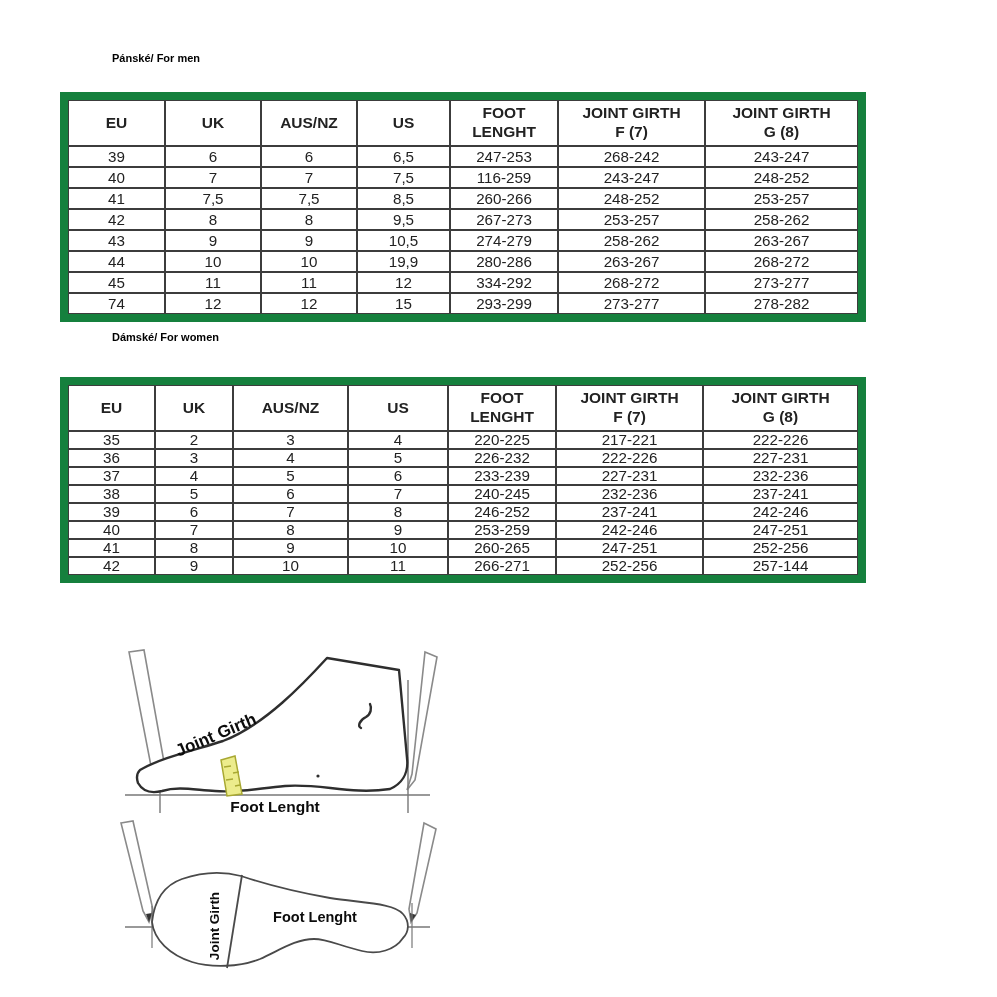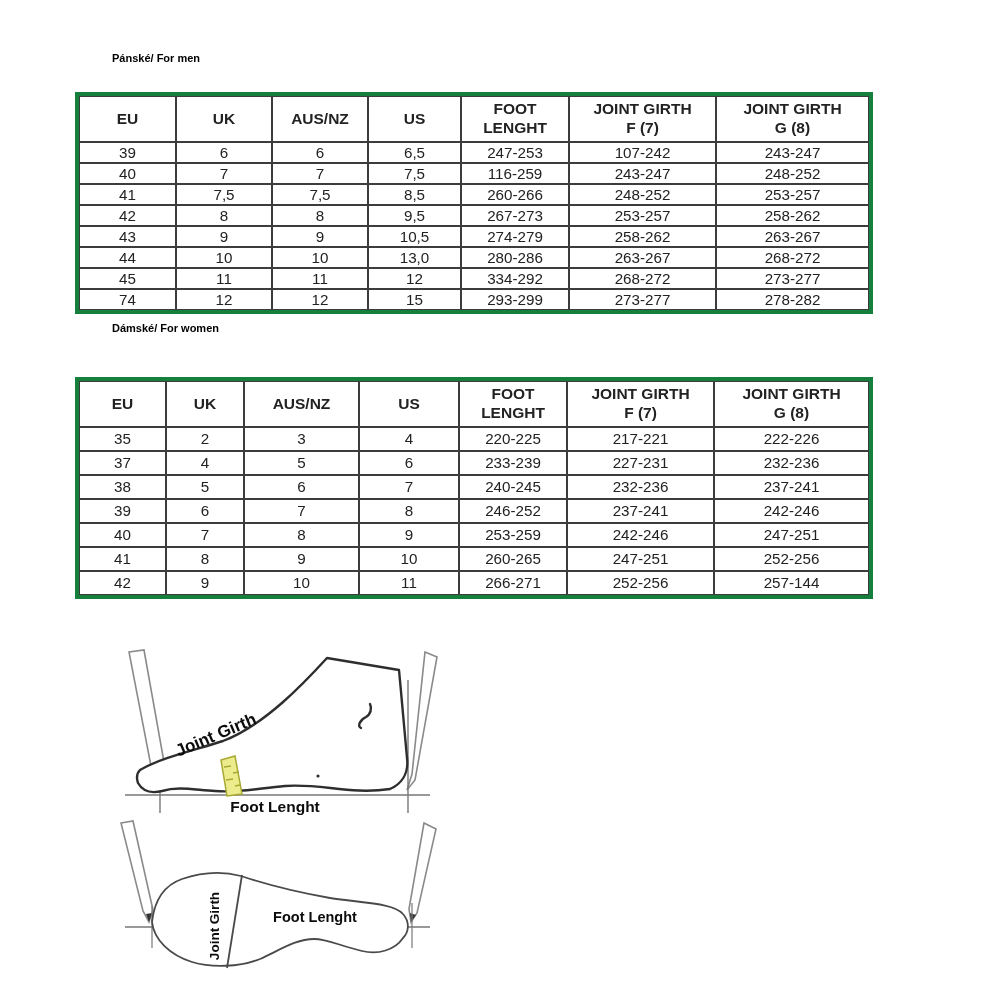--- a/index.html
+++ b/index.html
@@ -1,27 +1,27 @@
 <!DOCTYPE html>
 <html><head>
 <meta charset="utf-8">
 <style>
   html,body{margin:0;padding:0;background:#ffffff;}
   body{width:997px;height:997px;position:relative;font-family:"Liberation Sans",sans-serif;color:#1c1c1c;overflow:hidden;}
   .section-title{position:absolute;left:70px;font-size:11px;font-weight:bold;color:#000;margin-left:42px;}
   #title-men{top:52px;}
-  #title-women{top:322px;}
-  table.size-table{position:absolute;left:75px;width:790px;table-layout:fixed;border-collapse:separate;border-spacing:0;border:4px solid #15803d;}
+  #title-women{top:331px;}
+  table.size-table{position:absolute;left:60px;width:790px;table-layout:fixed;border-collapse:separate;border-spacing:0;border:8px solid #15803d;}
   #table-men{top:92px;}
   #table-women{top:377px;}
   .size-table th,.size-table td{border:1px solid #3c3c3c;text-align:center;vertical-align:middle;box-sizing:border-box;padding:0;color:#222;}
   .size-table th{font-size:15.5px;font-weight:bold;white-space:pre-line;line-height:1.2;height:46px;}
   .size-table td{font-size:15.2px;line-height:1.05;}
   #table-men td{height:21px;}
-  #table-women td{height:24px;}
+  #table-women td{height:18px;}
   .diagram{position:absolute;}
   #diagram-side{left:100px;top:640px;width:360px;height:178px;}
   #diagram-top{left:100px;top:818px;width:380px;height:160px;}
   svg text{font-family:"Liberation Sans",sans-serif;font-weight:bold;fill:#0c0c0c;}
 </style>
 </head>
 <body>
 
 <div>
 
@@ -51,21 +51,21 @@
 G (8)</th>
       </tr>
     </thead>
     <tbody>
       <tr>
           <td>39</td>
           <td>6</td>
           <td>6</td>
           <td>6,5</td>
           <td>247-253</td>
-          <td>107-242</td>
+          <td>268-242</td>
           <td>243-247</td>
         </tr>
       <tr>
           <td>40</td>
           <td>7</td>
           <td>7</td>
           <td>7,5</td>
           <td>116-259</td>
           <td>243-247</td>
           <td>248-252</td>
@@ -94,21 +94,21 @@
           <td>9</td>
           <td>10,5</td>
           <td>274-279</td>
           <td>258-262</td>
           <td>263-267</td>
         </tr>
       <tr>
           <td>44</td>
           <td>10</td>
           <td>10</td>
-          <td>13,0</td>
+          <td>19,9</td>
           <td>280-286</td>
           <td>263-267</td>
           <td>268-272</td>
         </tr>
       <tr>
           <td>45</td>
           <td>11</td>
           <td>11</td>
           <td>12</td>
           <td>334-292</td>
@@ -157,20 +157,29 @@
       <tr>
           <td>35</td>
           <td>2</td>
           <td>3</td>
           <td>4</td>
           <td>220-225</td>
           <td>217-221</td>
           <td>222-226</td>
         </tr>
       <tr>
+          <td>36</td>
+          <td>3</td>
+          <td>4</td>
+          <td>5</td>
+          <td>226-232</td>
+          <td>222-226</td>
+          <td>227-231</td>
+        </tr>
+      <tr>
           <td>37</td>
           <td>4</td>
           <td>5</td>
           <td>6</td>
           <td>233-239</td>
           <td>227-231</td>
           <td>232-236</td>
         </tr>
       <tr>
           <td>38</td>

